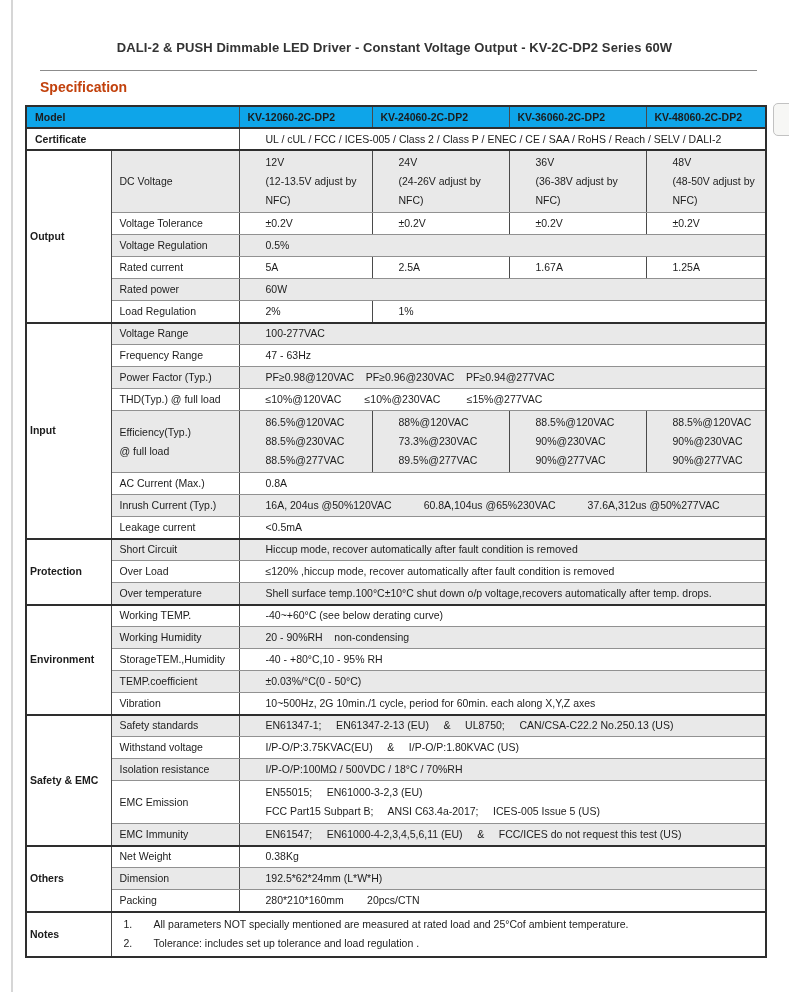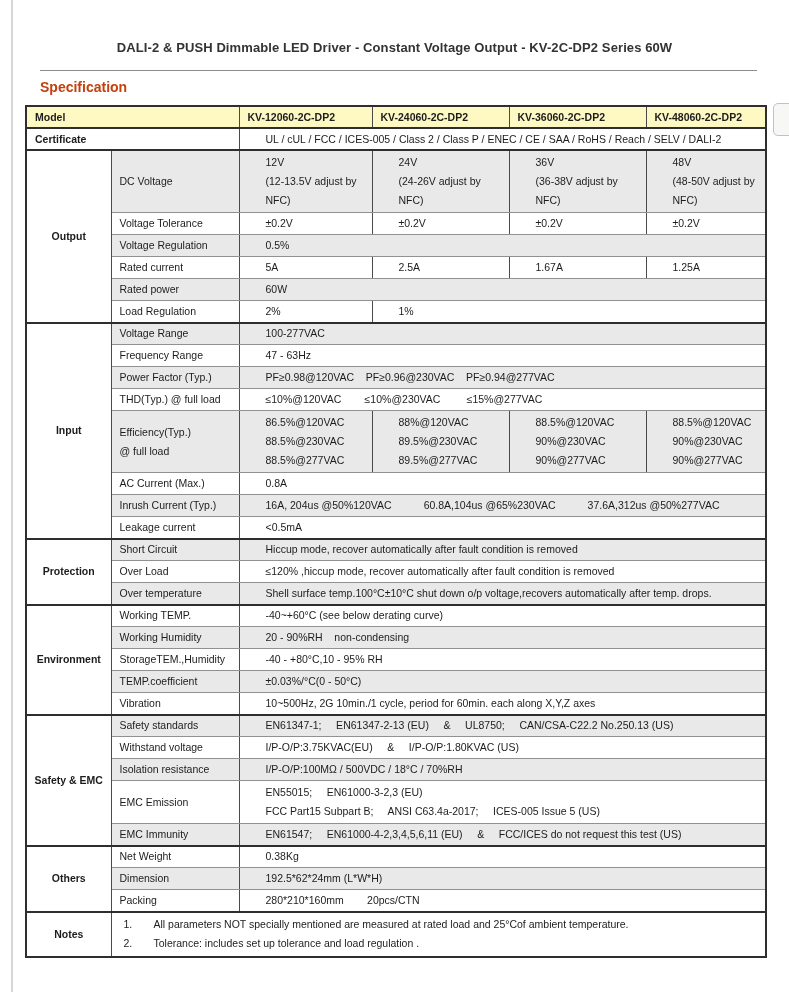--- a/index.html
+++ b/index.html
@@ -22,23 +22,23 @@
   }
   td{
     box-sizing:border-box;height:22px;
     padding:2px 6px 2px 8px;line-height:15px;vertical-align:middle;text-align:left;
     border-top:1px solid #919191;border-bottom:1px solid #919191;
     border-left:1px solid #4a4a4a;border-right:1px solid #4a4a4a;
     background:#ffffff;overflow:hidden;
   }
   tr.section-start td{border-top:2px solid #2e2e2e;}
   tr.shaded td{background:#e9e9e9;}
-  tr.model-row td{background:#fef9c3;}
+  tr.model-row td{background:#0ea5e9;}
   td.lbl{font-weight:bold;}
-  td.group-cell{font-weight:bold;text-align:center;background:#ffffff !important;padding:14px 3px;}
+  td.group-cell{font-weight:bold;background:#ffffff !important;padding:14px 3px;}
   td.val{white-space:pre-wrap;padding-left:26px;}
   .ln{line-height:19px;white-space:pre-wrap;}
   td.notes-cell{padding:2px 6px 2px 12px;}
   .note-line{line-height:19px;}
   .note-num{display:inline-block;width:30px;}
   .scrollbar-thumb{
     position:absolute;right:-6px;top:103px;width:20px;height:31px;
     background:#f7f7f5;border:1px solid #c2c2c2;border-radius:5px;
   }
 </style>
@@ -123,21 +123,21 @@
       <tr>
         <td class="param">THD(Typ.) @ full load</td>
         <td class="val" colspan="4">≤10%@120VAC        ≤10%@230VAC         ≤15%@277VAC</td>
       </tr>
       <tr class="shaded">
         <td class="param">
           <div class="ln">Efficiency(Typ.)</div>
           <div class="ln">@ full load</div>
         </td>
         <td class="val"><div class="ln">86.5%@120VAC</div><div class="ln">88.5%@230VAC</div><div class="ln">88.5%@277VAC</div></td>
-        <td class="val"><div class="ln">88%@120VAC</div><div class="ln">89.5%@230VAC</div><div class="ln">89.5%@277VAC</div></td>
+        <td class="val"><div class="ln">88%@120VAC</div><div class="ln">73.3%@230VAC</div><div class="ln">89.5%@277VAC</div></td>
         <td class="val"><div class="ln">88.5%@120VAC</div><div class="ln">90%@230VAC</div><div class="ln">90%@277VAC</div></td>
         <td class="val"><div class="ln">88.5%@120VAC</div><div class="ln">90%@230VAC</div><div class="ln">90%@277VAC</div></td>
       </tr>
       <tr>
         <td class="param">AC Current (Max.)</td>
         <td class="val" colspan="4">0.8A</td>
       </tr>
       <tr class="shaded">
         <td class="param">Inrush Current (Typ.)</td>
         <td class="val" colspan="4">16A, 204us @50%120VAC           60.8A,104us @65%230VAC           37.6A,312us @50%277VAC</td>

